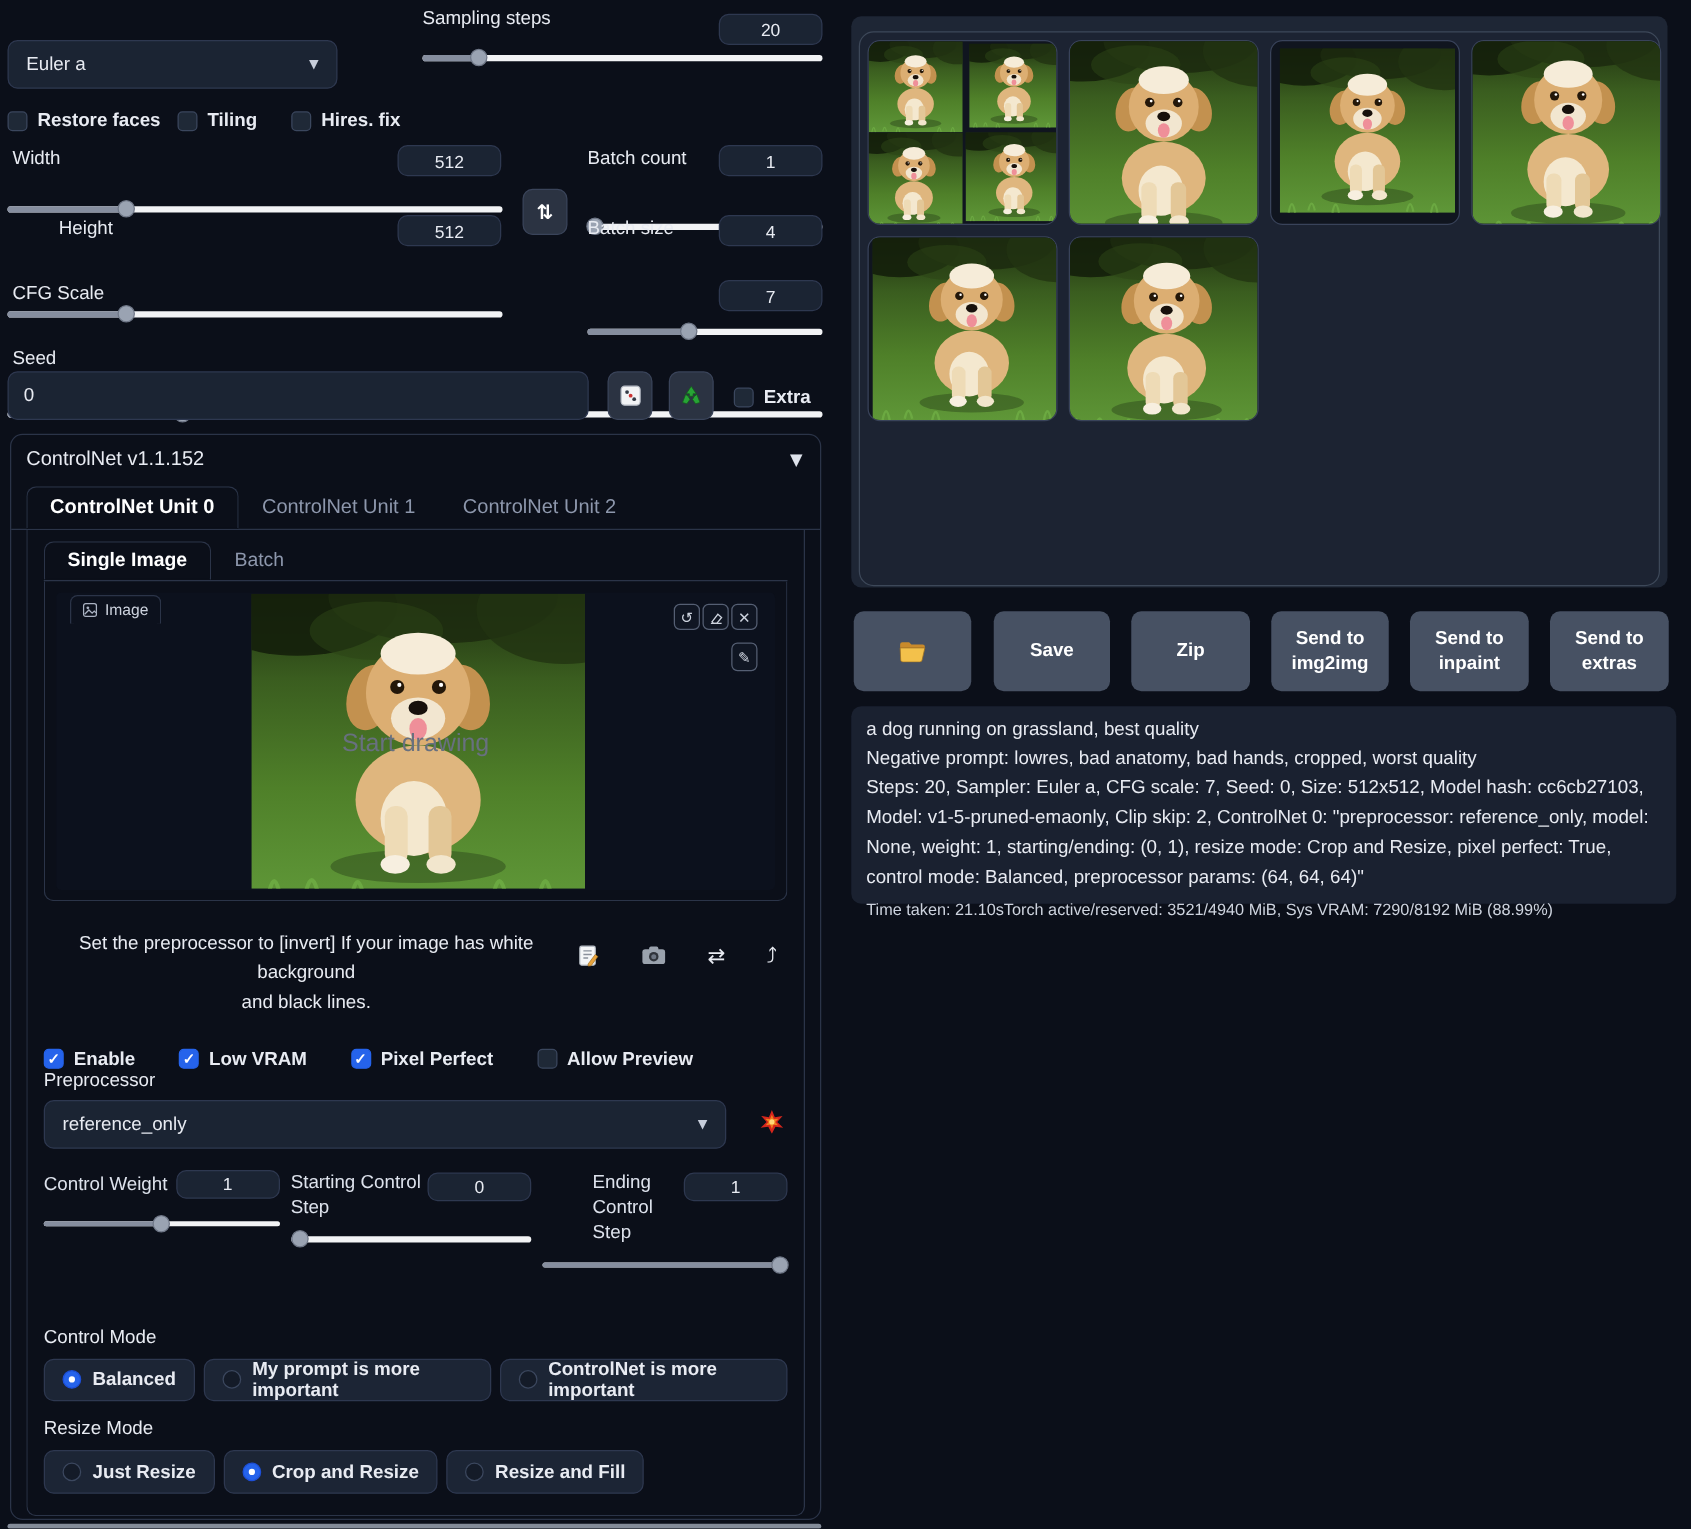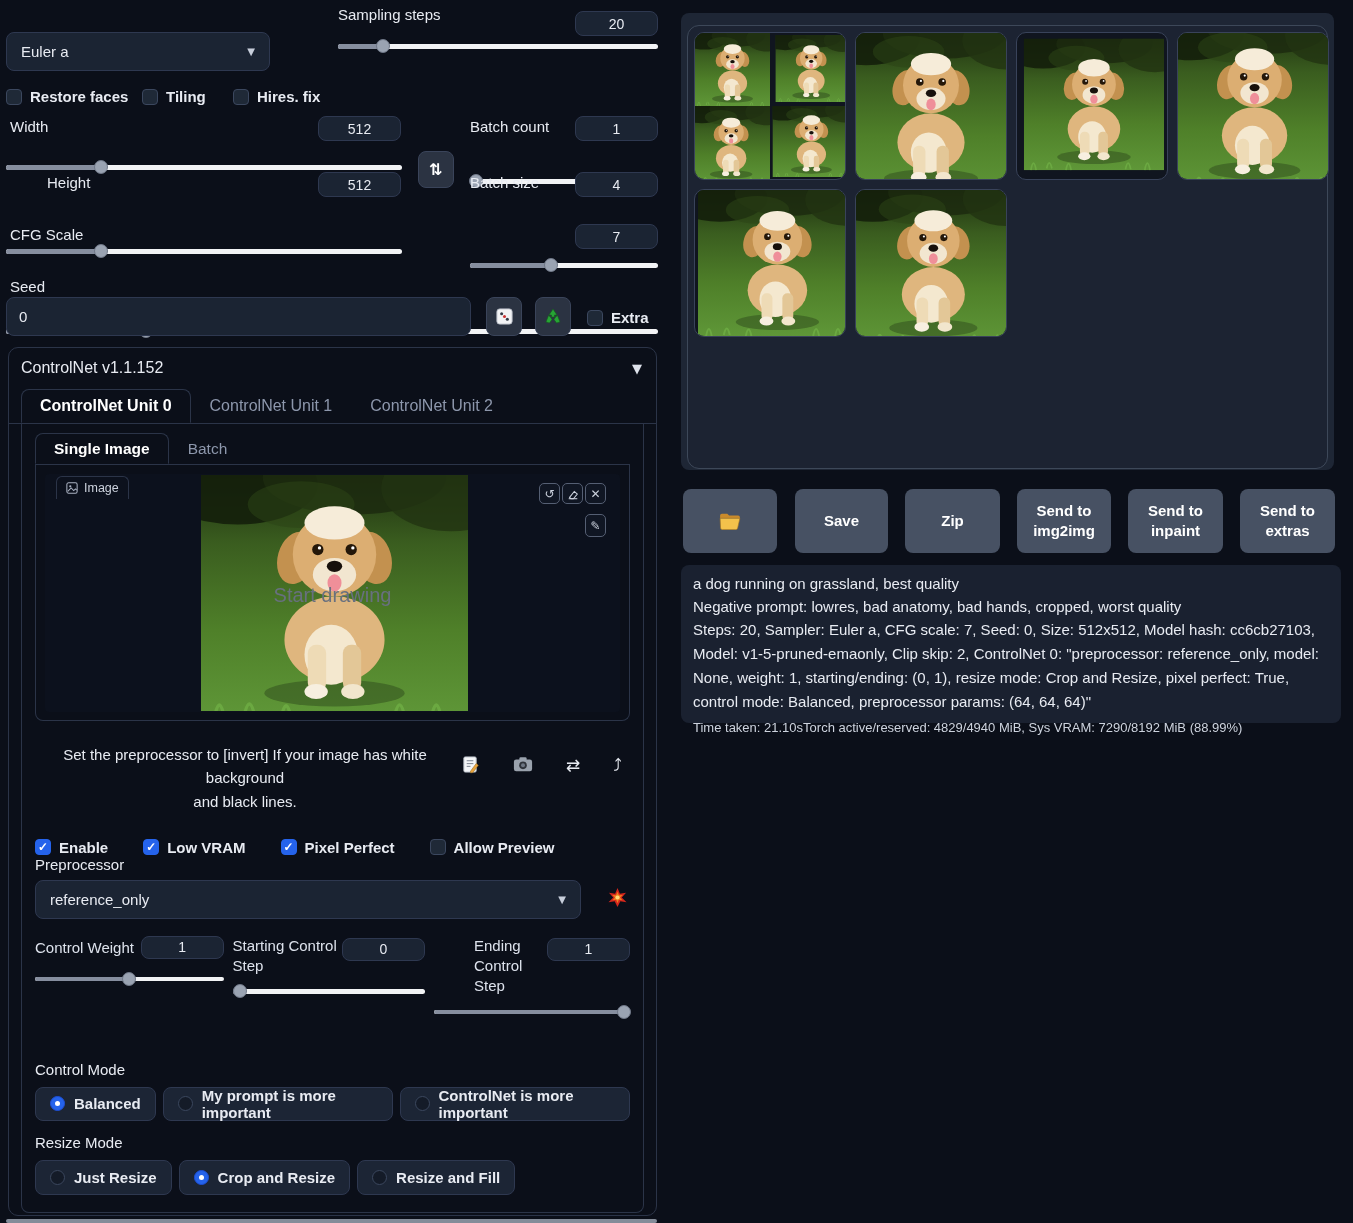--- a/index.html
+++ b/index.html
@@ -463,16 +463,16 @@
   <button class="abs graybtn" style="left:795px;top:489px;width:93px;height:64px;">Save</button>
   <button class="abs graybtn" style="left:905px;top:489px;width:95px;height:64px;">Zip</button>
   <button class="abs graybtn" style="left:1017px;top:489px;width:94px;height:64px;">Send to img2img</button>
   <button class="abs graybtn" style="left:1128px;top:489px;width:95px;height:64px;">Send to inpaint</button>
   <button class="abs graybtn" style="left:1240px;top:489px;width:95px;height:64px;">Send to extras</button>
 
   <div class="abs" style="left:681px;top:565px;width:660px;height:158px;background:#1a2130;border-radius:8px;padding:7px 12px;">
     <div style="line-height:23px;font-size:15px;">a dog running on grassland, best quality</div>
     <div style="line-height:23px;font-size:15px;">Negative prompt: lowres, bad anatomy, bad hands, cropped, worst quality</div>
     <div style="line-height:24px;font-size:15px;">Steps: 20, Sampler: Euler a, CFG scale: 7, Seed: 0, Size: 512x512, Model hash: cc6cb27103, Model: v1-5-pruned-emaonly, Clip skip: 2, ControlNet 0: "preprocessor: reference_only, model: None, weight: 1, starting/ending: (0, 1), resize mode: Crop and Resize, pixel perfect: True, control mode: Balanced, preprocessor params: (64, 64, 64)"</div>
-    <div style="margin-top:6px;font-size:13px;color:#cdd3de;">Time taken: 21.10sTorch active/reserved: 4829/4940 MiB, Sys VRAM: 7290/8192 MiB (88.99%)</div>
+    <div style="margin-top:6px;font-size:13px;color:#cdd3de;">Time taken: 21.10sTorch active/reserved: 3521/4940 MiB, Sys VRAM: 7290/8192 MiB (88.99%)</div>
   </div>
 
 </div>
 
 </body></html>

